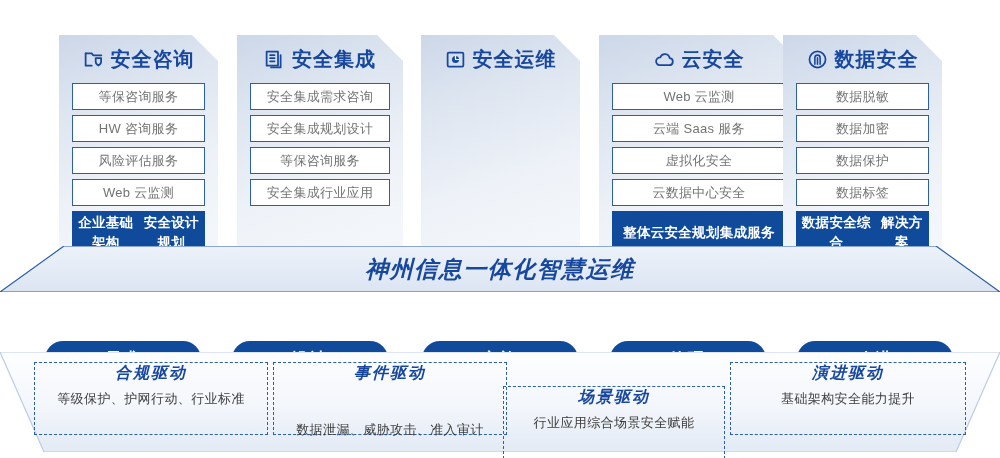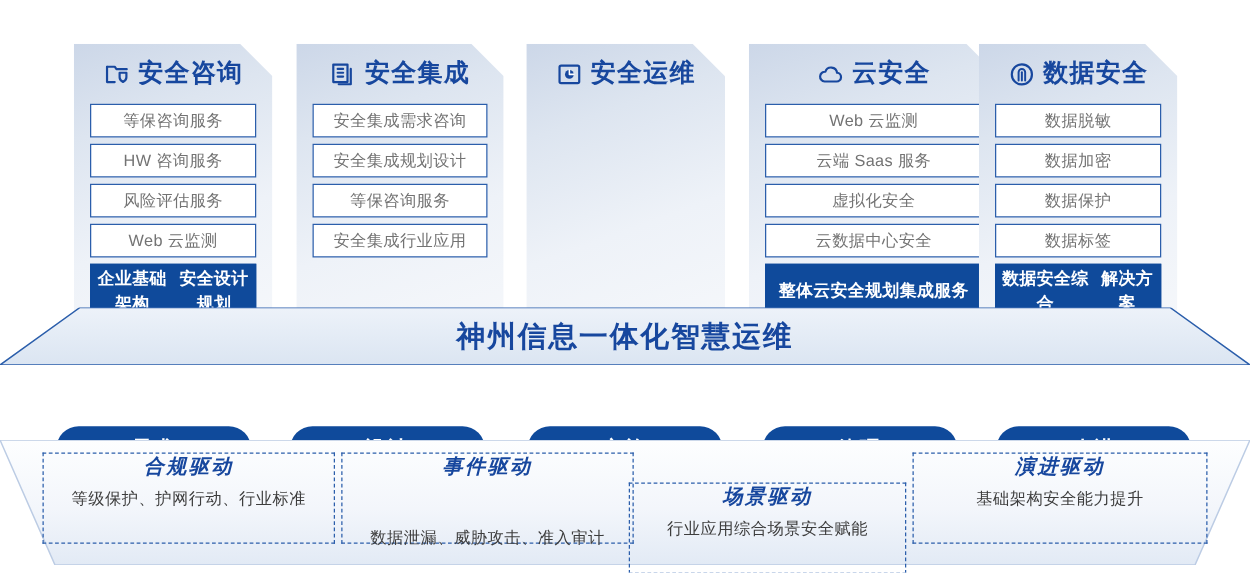--- a/index.html
+++ b/index.html
@@ -117,20 +117,21 @@
     position: absolute;
     left: 0;
     top: 246px;
     width: 1000px;
     height: 46px;
     display: flex;
     align-items: center;
     justify-content: center;
     font-size: 23px;
     font-weight: bold;
+    font-style: italic;
     color: #17479e;
     letter-spacing: 1.5px;
   }
 
   
   #pills {
     position: absolute;
     left: 0;
     top: 310px;
     width: 1000px;

